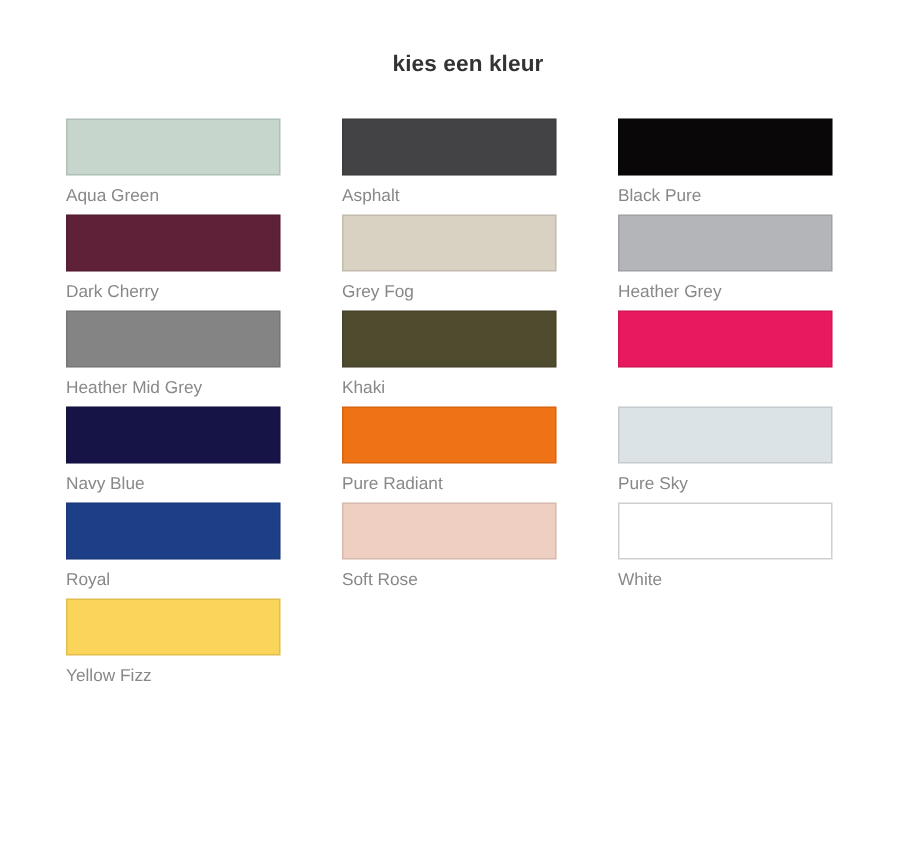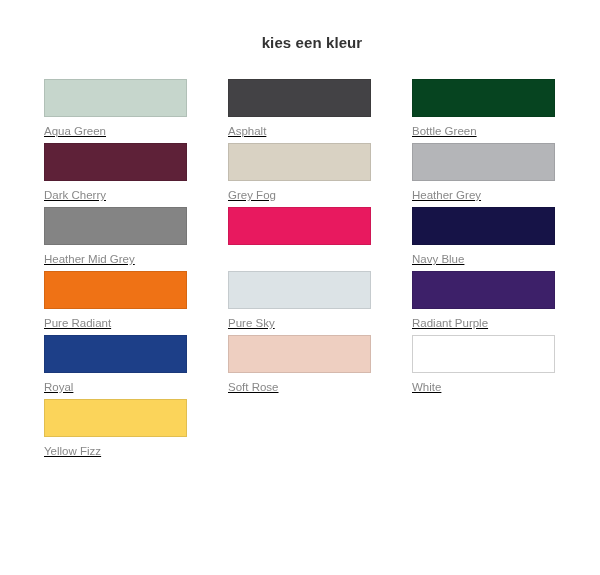--- a/index.html
+++ b/index.html
@@ -45,21 +45,20 @@
     column-gap: 41px;
     row-gap: 0px;
     grid-auto-rows: 64px;
   }
 
   .swatch-cell {
     width: 143px;
     height: 64px;
     cursor: pointer;
     position: relative;
-    text-decoration: underline;
   }
 
   .swatch-chip {
     width: 143px;
     height: 38px;
     box-sizing: border-box;
     border: 1px solid rgba(0, 0, 0, 0.10);
     display: block;
   }
 
@@ -86,57 +85,57 @@
   <div class="swatch-grid">
       <div class="swatch-cell">
         <span class="swatch-chip" style="background-color: rgb(198, 214, 204);"></span>
         <span class="swatch-label">Aqua Green</span>
       </div>
       <div class="swatch-cell">
         <span class="swatch-chip" style="background-color: rgb(67, 66, 69);"></span>
         <span class="swatch-label">Asphalt</span>
       </div>
       <div class="swatch-cell">
-        <span class="swatch-chip" style="background-color: rgb(6, 68, 32);"></span>
-        <span class="swatch-label">Bottle Green</span>
+        <span class="swatch-chip" style="background-color: rgb(10, 7, 8);"></span>
+        <span class="swatch-label">Black Pure</span>
       </div>
       <div class="swatch-cell">
         <span class="swatch-chip" style="background-color: rgb(94, 33, 56);"></span>
         <span class="swatch-label">Dark Cherry</span>
       </div>
       <div class="swatch-cell">
         <span class="swatch-chip" style="background-color: rgb(217, 210, 195);"></span>
         <span class="swatch-label">Grey Fog</span>
       </div>
       <div class="swatch-cell">
         <span class="swatch-chip" style="background-color: rgb(180, 181, 184);"></span>
         <span class="swatch-label">Heather Grey</span>
       </div>
       <div class="swatch-cell">
         <span class="swatch-chip" style="background-color: rgb(132, 132, 132);"></span>
         <span class="swatch-label">Heather Mid Grey</span>
       </div>
       <div class="swatch-cell">
+        <span class="swatch-chip" style="background-color: rgb(78, 75, 47);"></span>
+        <span class="swatch-label">Khaki</span>
+      </div>
+      <div class="swatch-cell">
         <span class="swatch-chip" style="background-color: rgb(232, 25, 95);"></span>
       </div>
       <div class="swatch-cell">
         <span class="swatch-chip" style="background-color: rgb(22, 19, 71);"></span>
         <span class="swatch-label">Navy Blue</span>
       </div>
       <div class="swatch-cell">
         <span class="swatch-chip" style="background-color: rgb(239, 114, 21);"></span>
         <span class="swatch-label">Pure Radiant</span>
       </div>
       <div class="swatch-cell">
         <span class="swatch-chip" style="background-color: rgb(220, 227, 230);"></span>
         <span class="swatch-label">Pure Sky</span>
-      </div>
-      <div class="swatch-cell">
-        <span class="swatch-chip" style="background-color: rgb(61, 32, 105);"></span>
-        <span class="swatch-label">Radiant Purple</span>
       </div>
       <div class="swatch-cell">
         <span class="swatch-chip" style="background-color: rgb(29, 63, 136);"></span>
         <span class="swatch-label">Royal</span>
       </div>
       <div class="swatch-cell">
         <span class="swatch-chip" style="background-color: rgb(238, 207, 193);"></span>
         <span class="swatch-label">Soft Rose</span>
       </div>
       <div class="swatch-cell">

